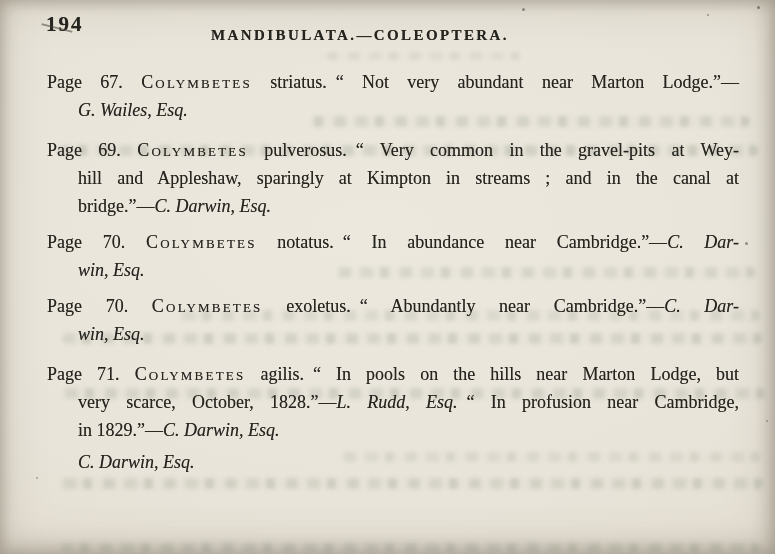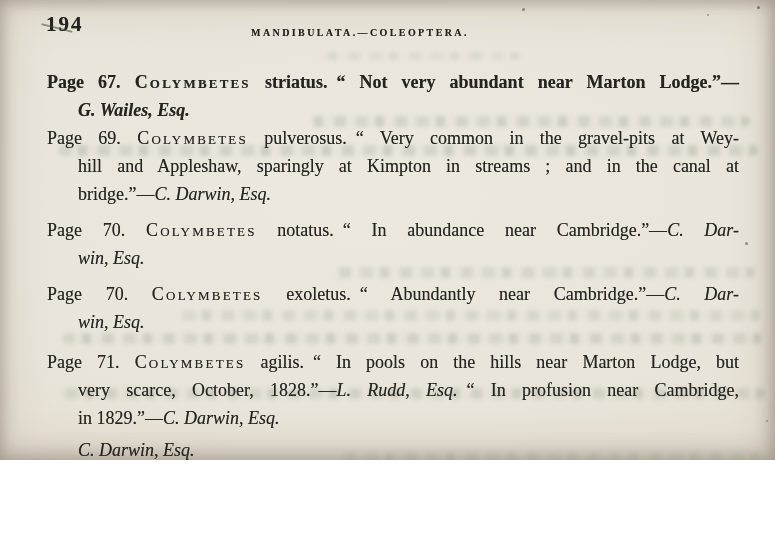--- a/index.html
+++ b/index.html
@@ -1,18 +1,18 @@
 <!DOCTYPE html>
 <html><head>
 <meta charset="utf-8">
 <style>
   html,body{margin:0;padding:0;}
   .scan{
     position:relative;
-    width:775px;height:460px;
+    width:775px;height:554px;
     overflow:hidden;
     font-family:"Liberation Serif","DejaVu Serif",serif;
     color:#26241f;
     background:radial-gradient(ellipse 120% 95% at 48% 42%,
       #ece8de 0%, #e9e4d9 52%, #e2dccf 84%, #d5cec0 100%);
     box-shadow:
       inset 0 0 48px rgba(105,95,80,.22),
       inset -7px 0 16px rgba(105,95,80,.20),
       inset 0 -9px 20px rgba(105,95,80,.18),
       inset 0 5px 12px rgba(105,95,80,.12),
@@ -24,31 +24,31 @@
     text-shadow:0 0 .6px rgba(38,36,31,.6);
   }
   .pen-stroke{
     position:absolute;left:41px;top:27px;width:32px;height:2px;
     background:#44413a;opacity:.55;border-radius:2px;
     transform:rotate(14deg);
   }
   .running-head{
     position:absolute;left:0;top:27px;width:720px;
     text-align:center;
-    font-size:10px;font-weight:700;letter-spacing:2.4px;
+    font-size:15px;font-weight:700;letter-spacing:2.4px;
     text-shadow:0 0 .6px rgba(38,36,31,.55);
   }
   .entries{
     position:absolute;left:47px;top:68px;width:692px;
     font-size:18px;line-height:28px;
     text-shadow:0 0 .6px rgba(38,36,31,.5);
     z-index:2;
   }
   .entry{margin:0;}
-  .entry:nth-child(1){font-weight:bold;}
+  .entry:nth-child(1){margin-bottom:12px;}
   .entry:nth-child(2){margin-bottom:8px;}
   .entry:nth-child(3){margin-bottom:8px;}
   .entry:nth-child(4){}
   .entry:nth-child(5){margin-bottom:4px;margin-top:12px;}
   .entry-line{text-align:justify;text-align-last:justify;}
   .entry-line.cont{padding-left:31px;}
   .entry-line.last{text-align:center;text-align-last:left;}
   .seg-i{font-style:italic;}
   .seg-sc{font-variant:small-caps;letter-spacing:2.2px;}
   .smudge{

